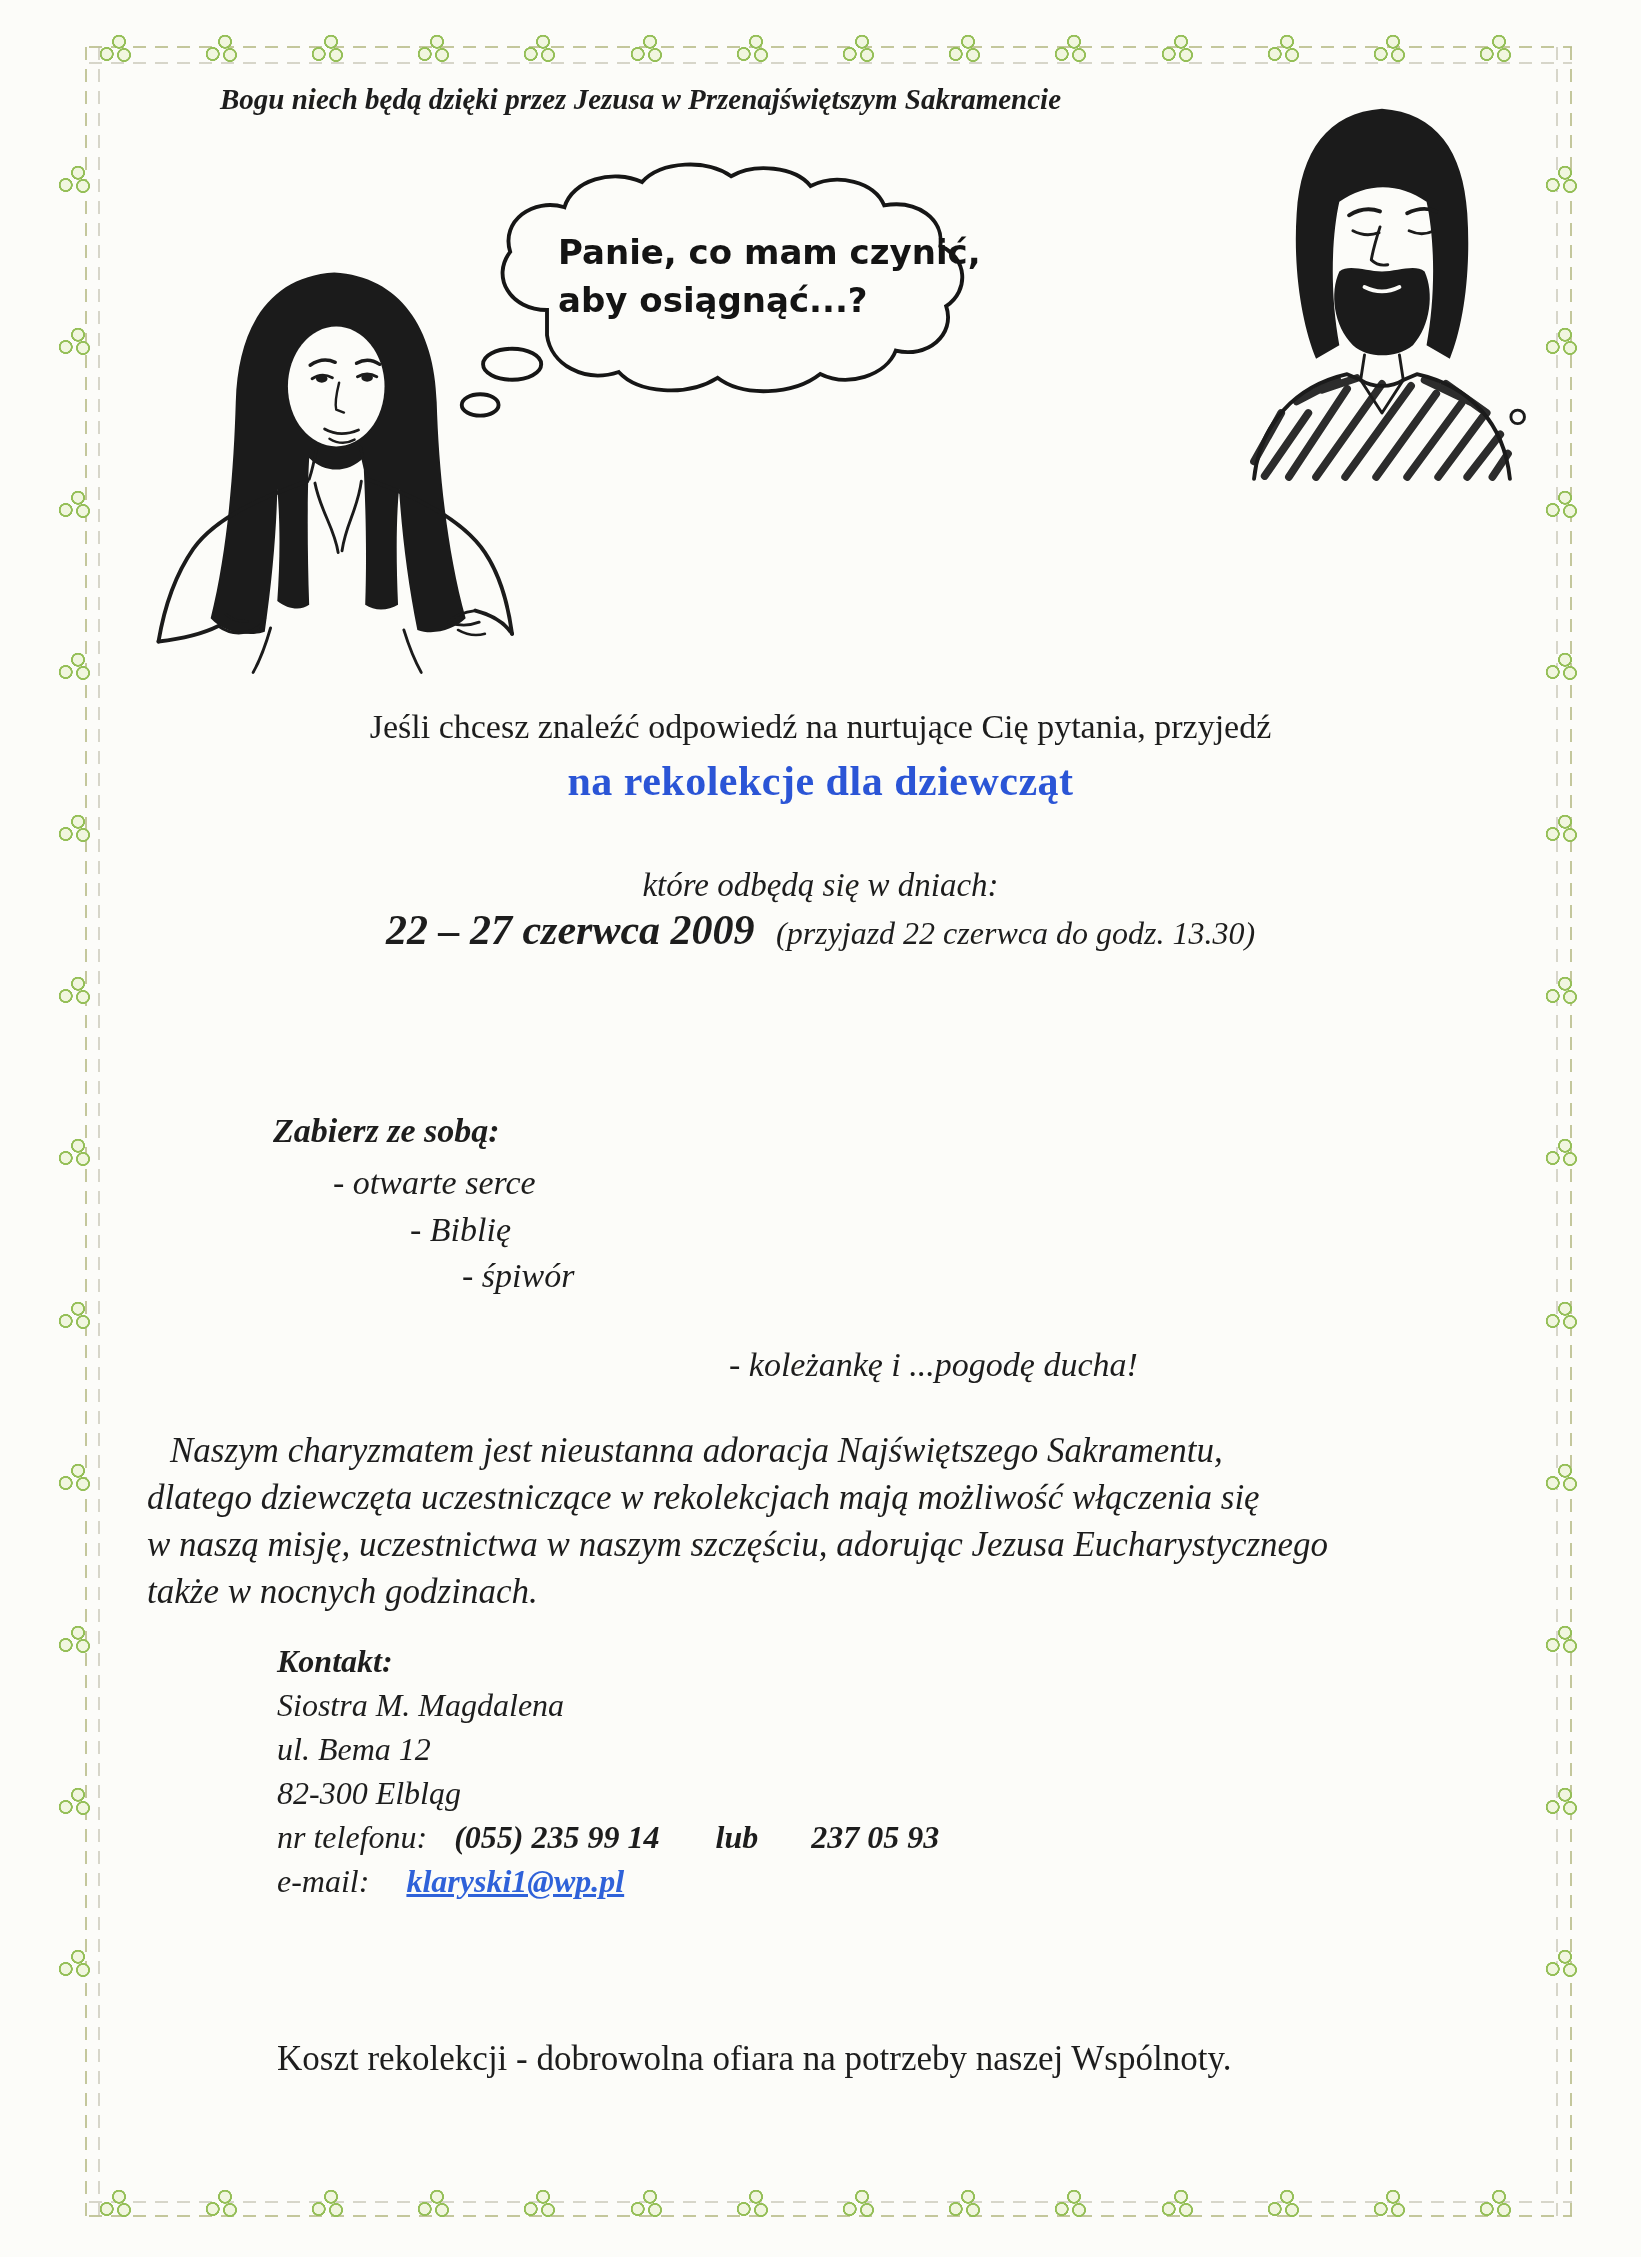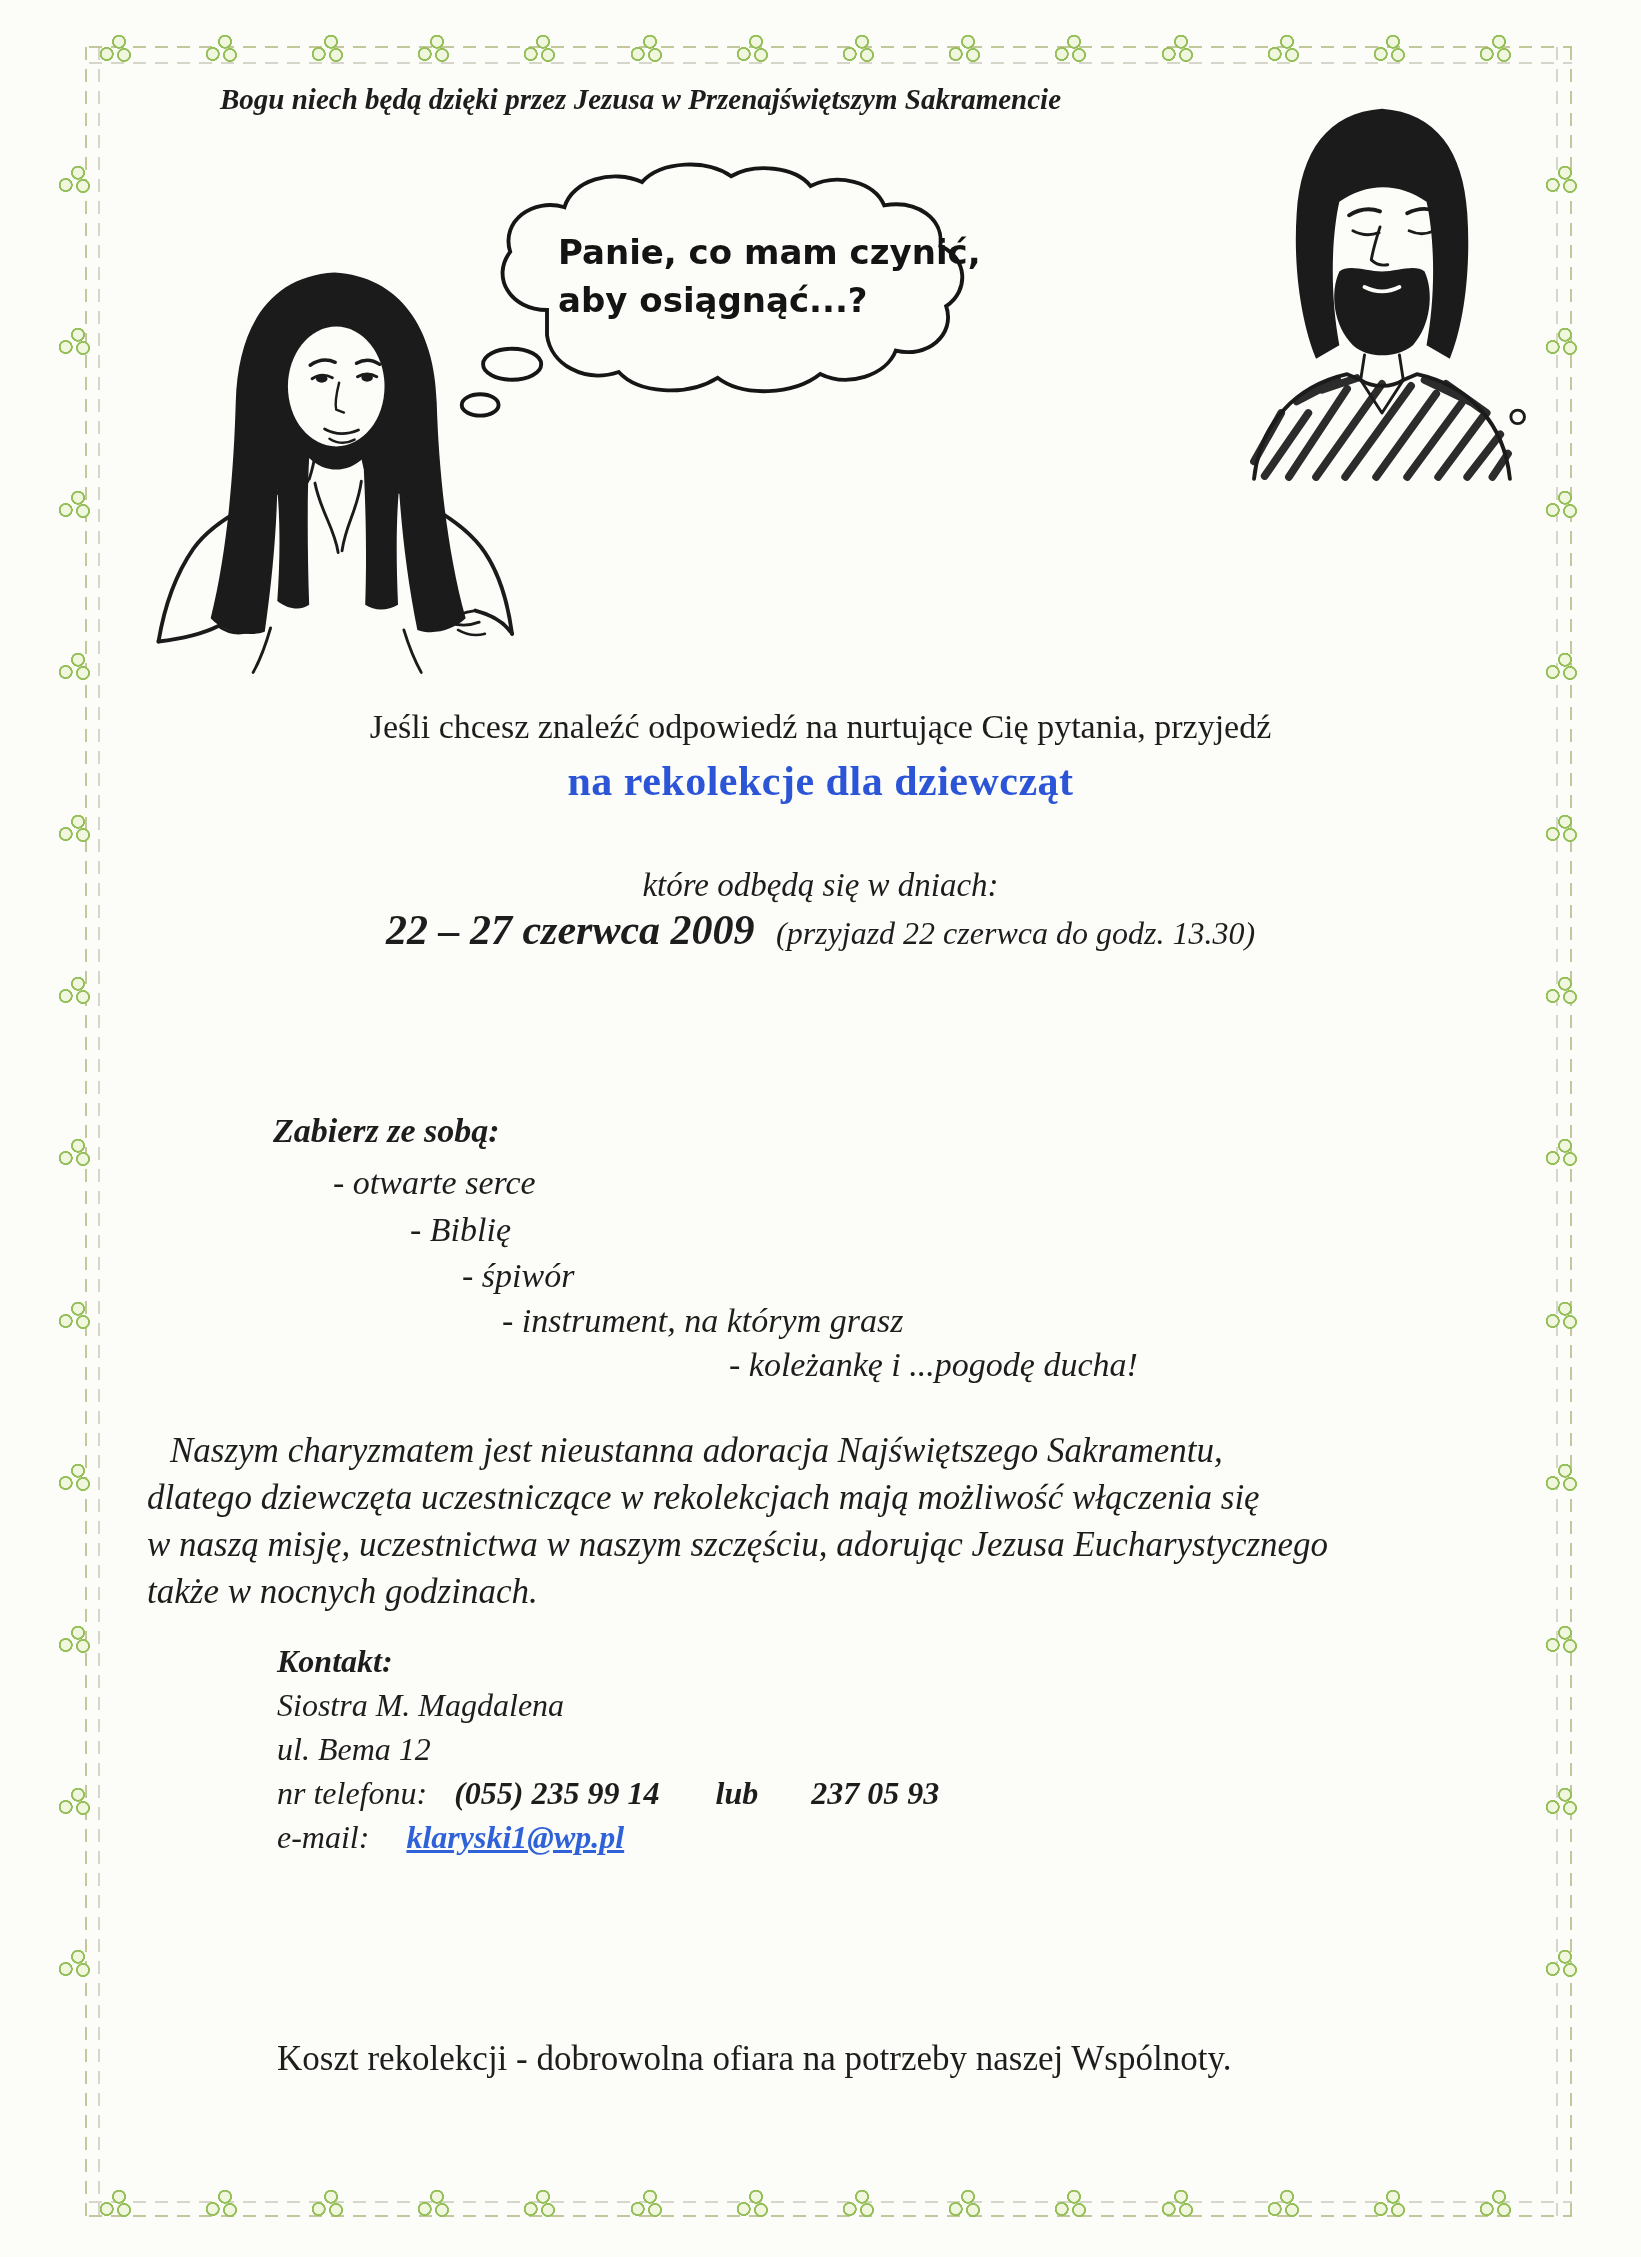--- a/index.html
+++ b/index.html
@@ -201,34 +201,34 @@
   <div class="centered dates-intro">które odbędą się w dniach:</div>
   <div class="centered dates-line">
     <span class="dates-val">22 – 27 czerwca 2009</span>
     <span class="dates-note">(przyjazd 22 czerwca do godz. 13.30)</span>
   </div>
 
   <div class="bring-head">Zabierz ze sobą:</div>
   <div class="bring-item bi0">- otwarte serce</div>
   <div class="bring-item bi1">- Biblię</div>
   <div class="bring-item bi2">- śpiwór</div>
-  <div class="bring-item bi3">- instrument, na którym grasz</div>
   <div class="bring-item bi4">- koleżankę i ...pogodę ducha!</div>
 
   <div class="para">
     <div class="pl first">Naszym charyzmatem jest nieustanna adoracja Najświętszego Sakramentu,</div>
     <div class="pl">dlatego dziewczęta uczestniczące w rekolekcjach mają możliwość włączenia się</div>
     <div class="pl">w naszą misję, uczestnictwa w naszym szczęściu, adorując Jezusa Eucharystycznego</div>
     <div class="pl">także w nocnych godzinach.</div>
   </div>
 
   <div class="contact">
     <div class="c-head">Kontakt:</div>
     <div>Siostra M. Magdalena</div>
     <div>ul. Bema 12</div>
+    <div>82-300 Elbląg</div>
     <div>
       <span>nr telefonu:</span><span class="phone-num">(055) 235 99 14</span><span class="phone-or">lub</span><span class="phone-num2">237 05 93</span>
     </div>
     <div>
       <span>e-mail:</span><a class="email-link">klaryski1@wp.pl</a>
     </div>
   </div>
 
   <div class="cost">Koszt rekolekcji - dobrowolna ofiara na potrzeby naszej Wspólnoty.</div>
 

